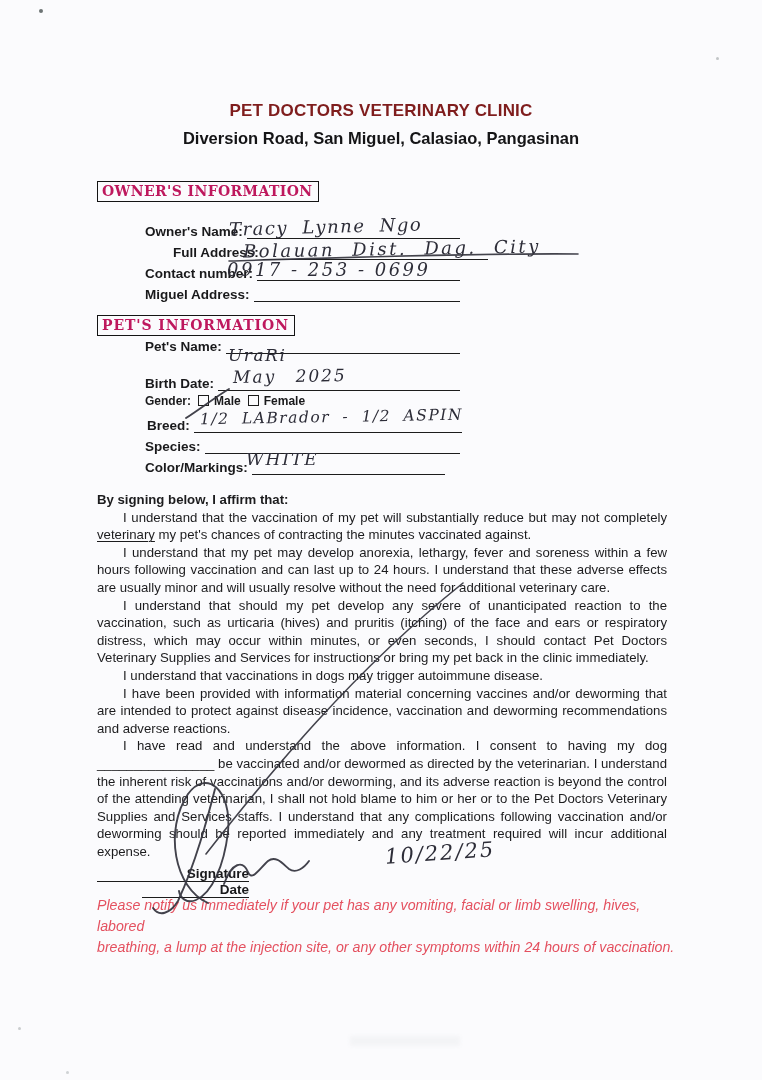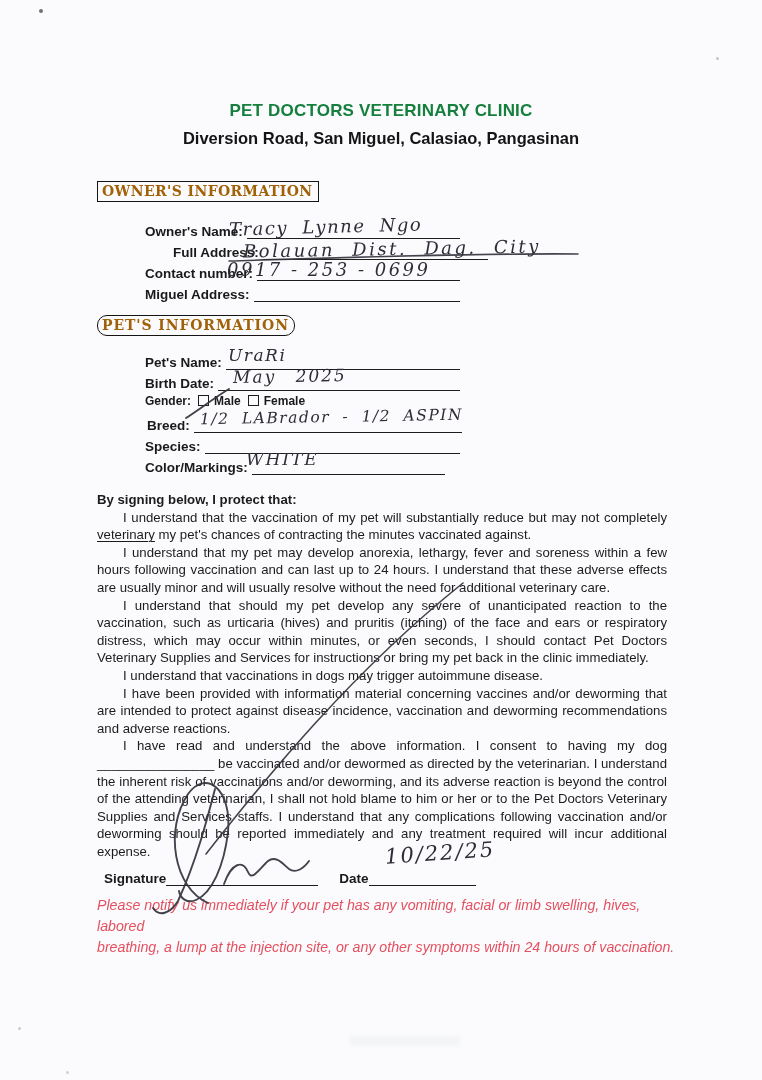--- a/index.html
+++ b/index.html
@@ -3,44 +3,44 @@
 <meta charset="utf-8">
 <style>
   html,body{margin:0;padding:0;background:#e9e9ec;}
   .page{
     position:relative;width:762px;height:1080px;margin:0 auto;
     background:#fbfbfd;overflow:hidden;
     font-family:"Liberation Sans",sans-serif;color:#1b1b1d;
   }
   .abs{position:absolute;}
   .center{left:0;right:0;text-align:center;}
-  .clinic-name{top:101px;font-size:17px;font-weight:bold;letter-spacing:.2px;color:#15803d;}
+  .clinic-name{top:101px;font-size:17px;font-weight:bold;letter-spacing:.2px;color:#7f1d1d;}
   .clinic-addr{top:129px;font-size:16.5px;font-weight:bold;color:#141416;}
   .boxhead{
     display:inline-block;border:1.7px solid #141414;padding:1px 5px 2px 4px;
-    font-family:"DejaVu Serif",serif;font-weight:bold;font-size:14px;letter-spacing:.4px;color:#a16207;
+    font-family:"DejaVu Serif",serif;font-weight:bold;font-size:14px;letter-spacing:.4px;color:#be185d;
     background:transparent;
   }
   .fieldrow{display:flex;align-items:flex-end;width:315px;height:18px;}
   .fieldrow .lbl{font-size:13.5px;font-weight:bold;white-space:nowrap;padding-right:4px;color:#19191b;}
   .fieldrow .line{flex:1;border-bottom:1.6px solid #1c1c1c;height:100%;}
   .genderrow{font-size:12px;font-weight:bold;color:#19191b;}
   .cb{display:inline-block;width:9px;height:9px;border:1.7px solid #1c1c1c;margin:0 5px -1px 7px;}
   .hw{
     font-family:"DejaVu Serif",serif;font-style:italic;font-weight:500;
     color:#2d2d38;white-space:nowrap;line-height:1;
   }
   .body-text{
     left:97px;top:491px;width:570px;
     font-size:13.2px;line-height:17.6px;text-align:justify;color:#1c1c1e;
   }
   .body-text p{margin:0;text-indent:26px;}
   .body-text p.intro{text-indent:0;font-weight:bold;}
   .body-text u{text-underline-offset:2px;}
-  .sigrow{left:104px;top:866px;display:flex;align-items:flex-end;height:20px;}
+  .sigrow{left:97px;top:866px;display:flex;align-items:flex-end;height:20px;flex-direction:column;}
   .sigrow .slbl{font-size:13.5px;font-weight:bold;color:#19191b;}
   .sigrow .sline{border-bottom:1.7px solid #1c1c1c;height:100%;}
   .notice{
     left:97px;width:578px;font-size:14.2px;font-style:italic;line-height:21px;font-weight:500;
   }
   .speck{position:absolute;border-radius:50%;}
   svg.ink{position:absolute;left:0;top:0;pointer-events:none;}
 </style>
 </head>
 <body>
@@ -65,24 +65,24 @@
   <div class="abs fieldrow" style="left:145px;top:263px;">
     <span class="lbl">Contact number:</span>
     <span class="line"></span>
   </div>
   <div class="abs fieldrow" style="left:145px;top:284px;">
     <span class="lbl">Miguel Address:</span>
     <span class="line"></span>
   </div>
 
   <div class="abs" style="left:97px;top:315px;">
-    <span class="boxhead" style="letter-spacing:.9px;border-radius:10px;">PET'S INFORMATION</span>
+    <span class="boxhead" style="letter-spacing:.9px;">PET'S INFORMATION</span>
   </div>
 
-  <div class="abs fieldrow" style="left:145px;top:352px;text-align:right;">
+  <div class="abs fieldrow" style="left:145px;top:336px;text-align:right;">
     <span class="lbl">Pet's Name:</span>
     <span class="line"></span>
   </div>
   <div class="abs fieldrow" style="left:145px;top:373px;">
     <span class="lbl">Birth Date:</span>
     <span class="line"></span>
   </div>
   <div class="abs genderrow" style="left:145px;top:394px;">
     <span>Gender:</span><span class="cb"></span><span>Male</span><span class="cb"></span><span>Female</span>
   </div>
@@ -102,21 +102,21 @@
   <div class="abs hw" style="left:229px;top:218px;font-size:18px;letter-spacing:1.5px;word-spacing:7px;transform:rotate(-1.5deg);">Tracy Lynne Ngo</div>
   <div class="abs hw" style="left:243px;top:240px;font-size:18px;letter-spacing:2.5px;word-spacing:9px;transform:rotate(-1deg);">Bolauan Dist. Dag. City</div>
   <div class="abs hw" style="left:227px;top:261px;font-size:18px;letter-spacing:2.5px;">0917 - 253 - 0699</div>
   <div class="abs hw" style="left:228px;top:347px;font-size:17px;letter-spacing:1.5px;">UraRi</div>
   <div class="abs hw" style="left:233px;top:368px;font-size:17px;letter-spacing:2px;word-spacing:12px;transform:rotate(-1deg);">May 2025</div>
   <div class="abs hw" style="left:200px;top:410px;font-size:15.5px;letter-spacing:1.5px;word-spacing:6px;transform:rotate(-1deg);">1/2 LABrador - 1/2 ASPIN</div>
   <div class="abs hw" style="left:246px;top:451px;font-size:17px;letter-spacing:2px;">WHITE</div>
   <div class="abs hw" style="left:385px;top:843px;font-size:21px;letter-spacing:2px;transform:rotate(-4deg);">10/22/25</div>
 
   <div class="abs body-text">
-    <p class="intro">By signing below, I protect that:</p>
+    <p class="intro">By signing below, I affirm that:</p>
     <p><span>I understand that the vaccination of my pet will substantially reduce but may not completely</span> <u>veterinary</u> <span>my pet's chances of contracting the minutes vaccinated against.</span></p>
     <p>I understand that my pet may develop anorexia, lethargy, fever and soreness within a few hours following vaccination and can last up to 24 hours. I understand that these adverse effects are usually minor and will usually resolve without the need for additional veterinary care.</p>
     <p>I understand that should my pet develop any severe of unanticipated reaction to the vaccination, such as urticaria (hives) and pruritis (itching) of the face and ears or respiratory distress, which may occur within minutes, or even seconds, I should contact Pet Doctors Veterinary Supplies and Services for instructions or bring my pet back in the clinic immediately.</p>
     <p>I understand that vaccinations in dogs may trigger autoimmune disease.</p>
     <p>I have been provided with information material concerning vaccines and/or deworming that are intended to protect against disease incidence, vaccination and deworming recommendations and adverse reactions.</p>
     <p><span>I have read and understand the above information. I consent to having my dog</span> <span>________________</span> <span>be vaccinated and/or dewormed as directed by the veterinarian. I understand the inherent risk of vaccinations and/or deworming, and its adverse reaction is beyond the control of the attending veterinarian, I shall not hold blame to him or her or to the Pet Doctors Veterinary Supplies and Services staffs. I understand that any complications following vaccination and/or deworming should be reported immediately and any treatment required will incur additional expense.</span></p>
   </div>
 
   <div class="abs sigrow">
     <span class="slbl">Signature</span>

